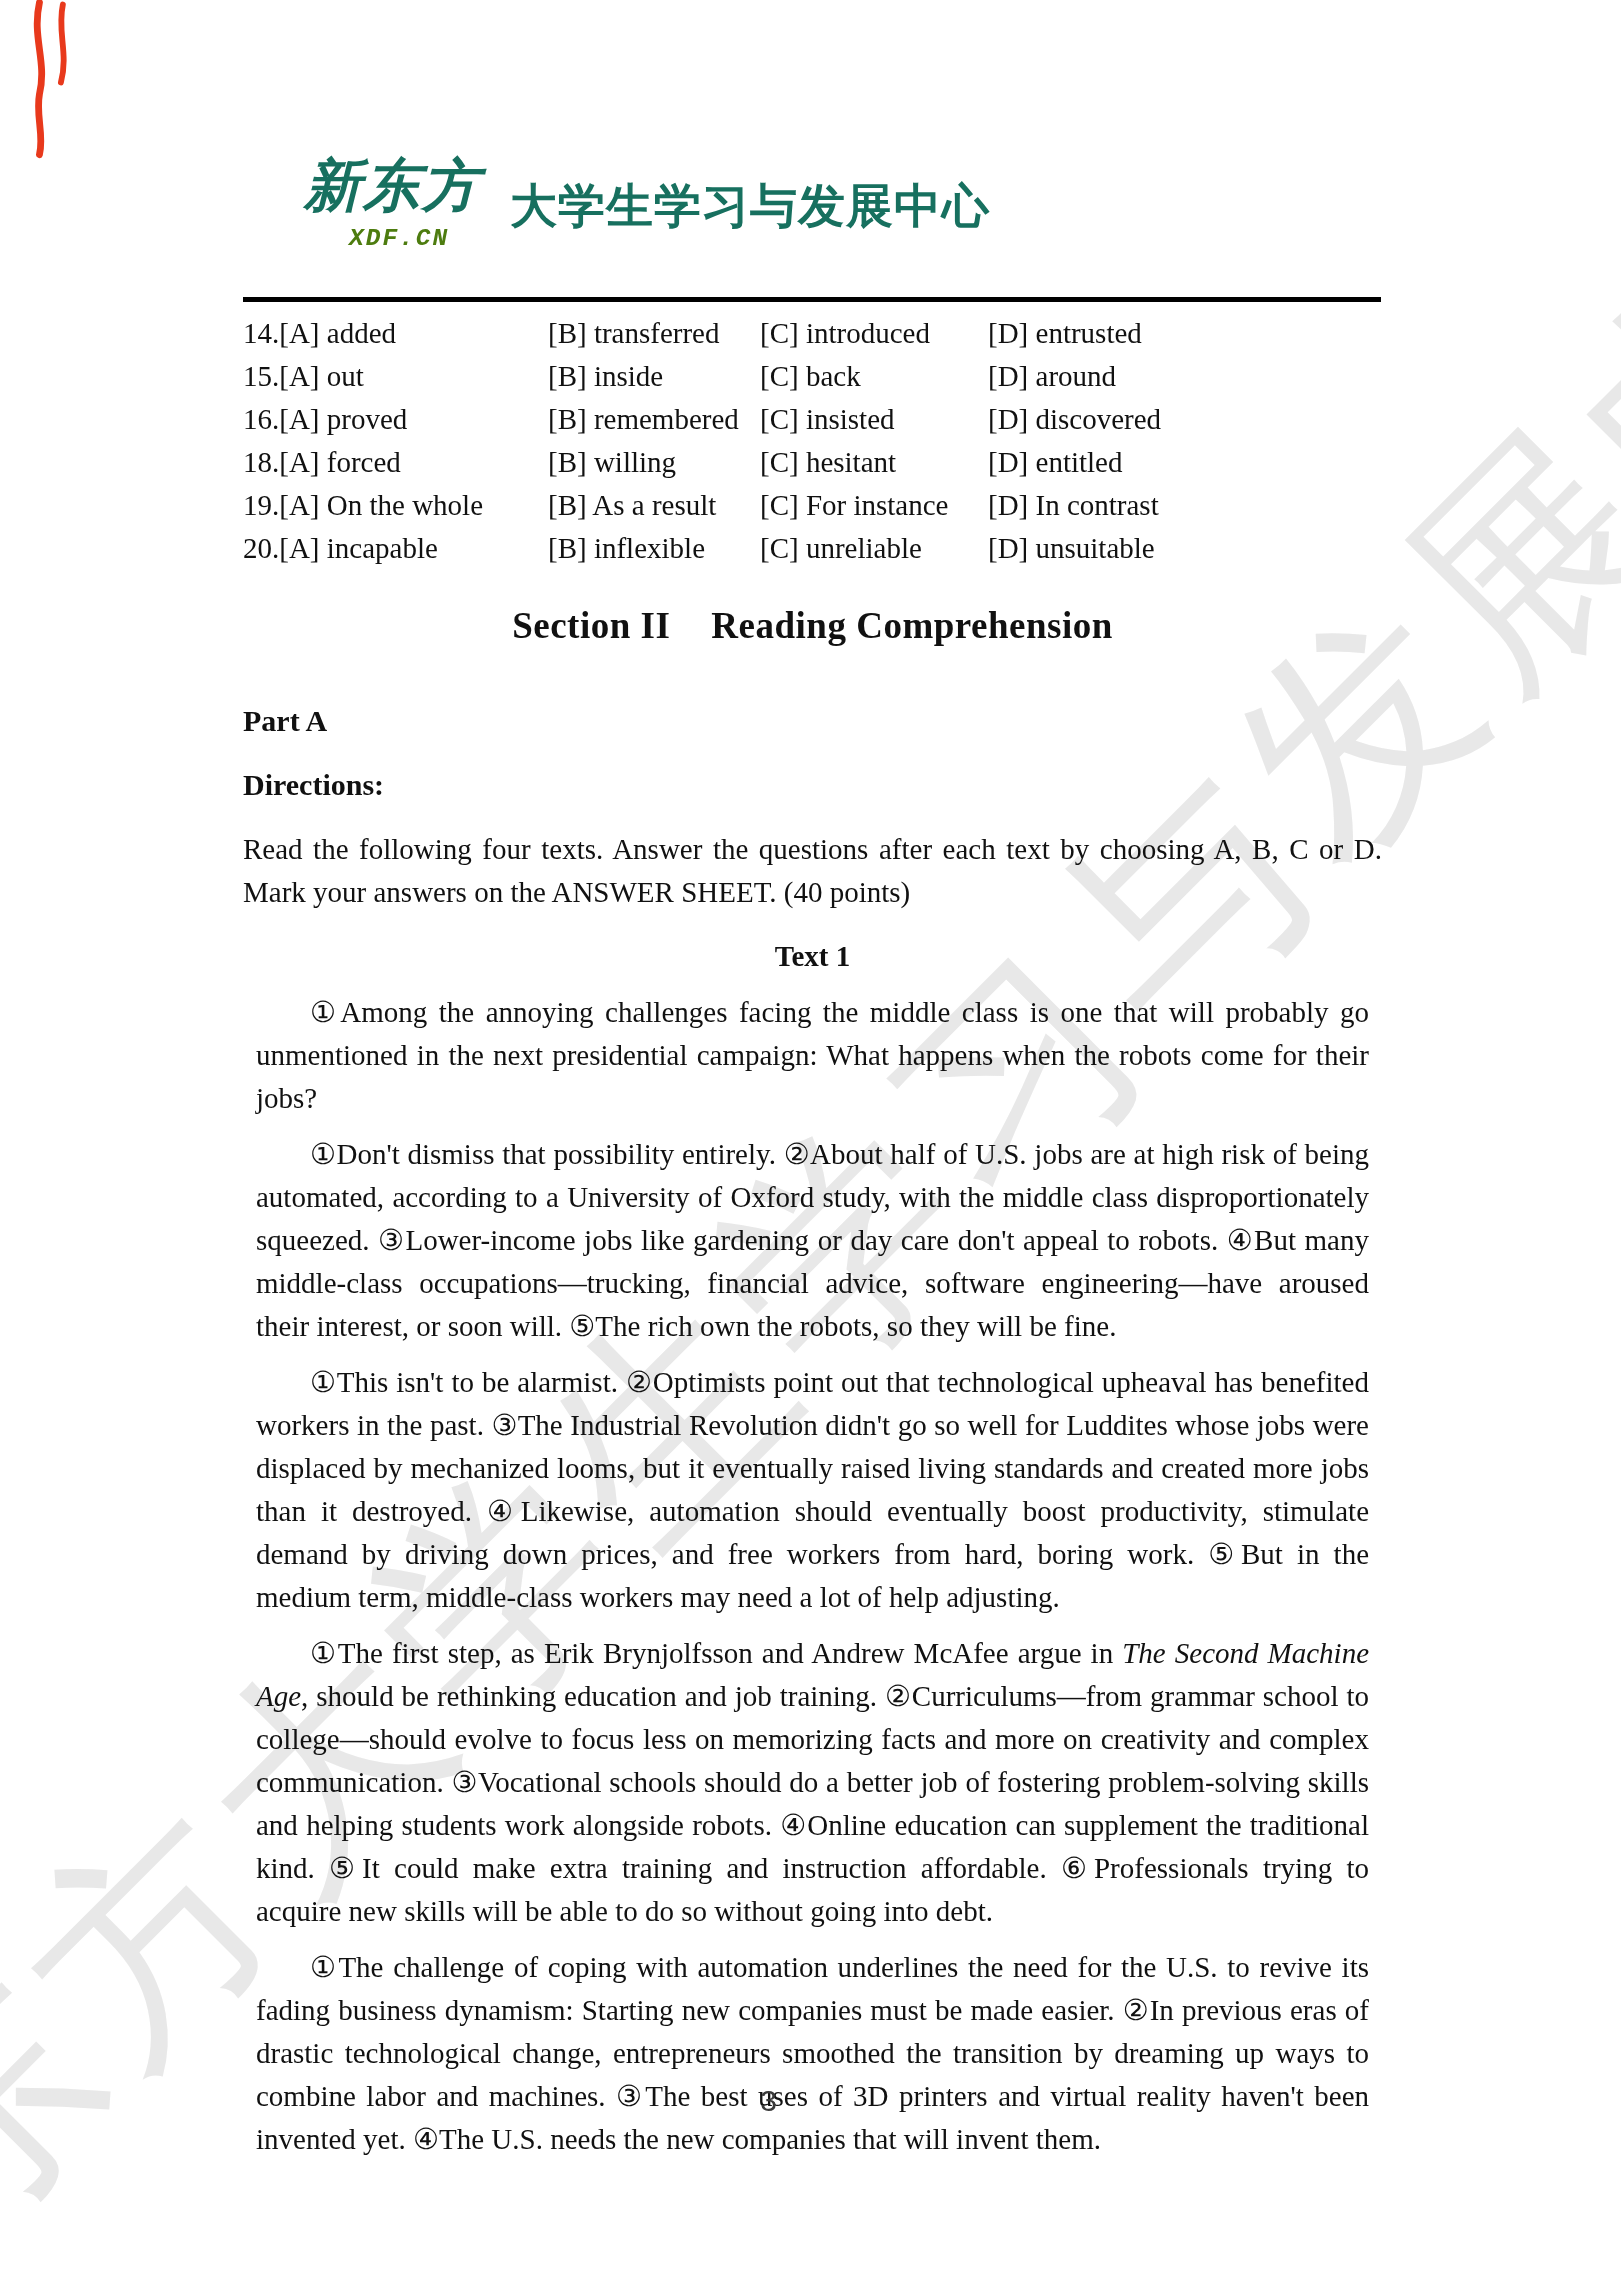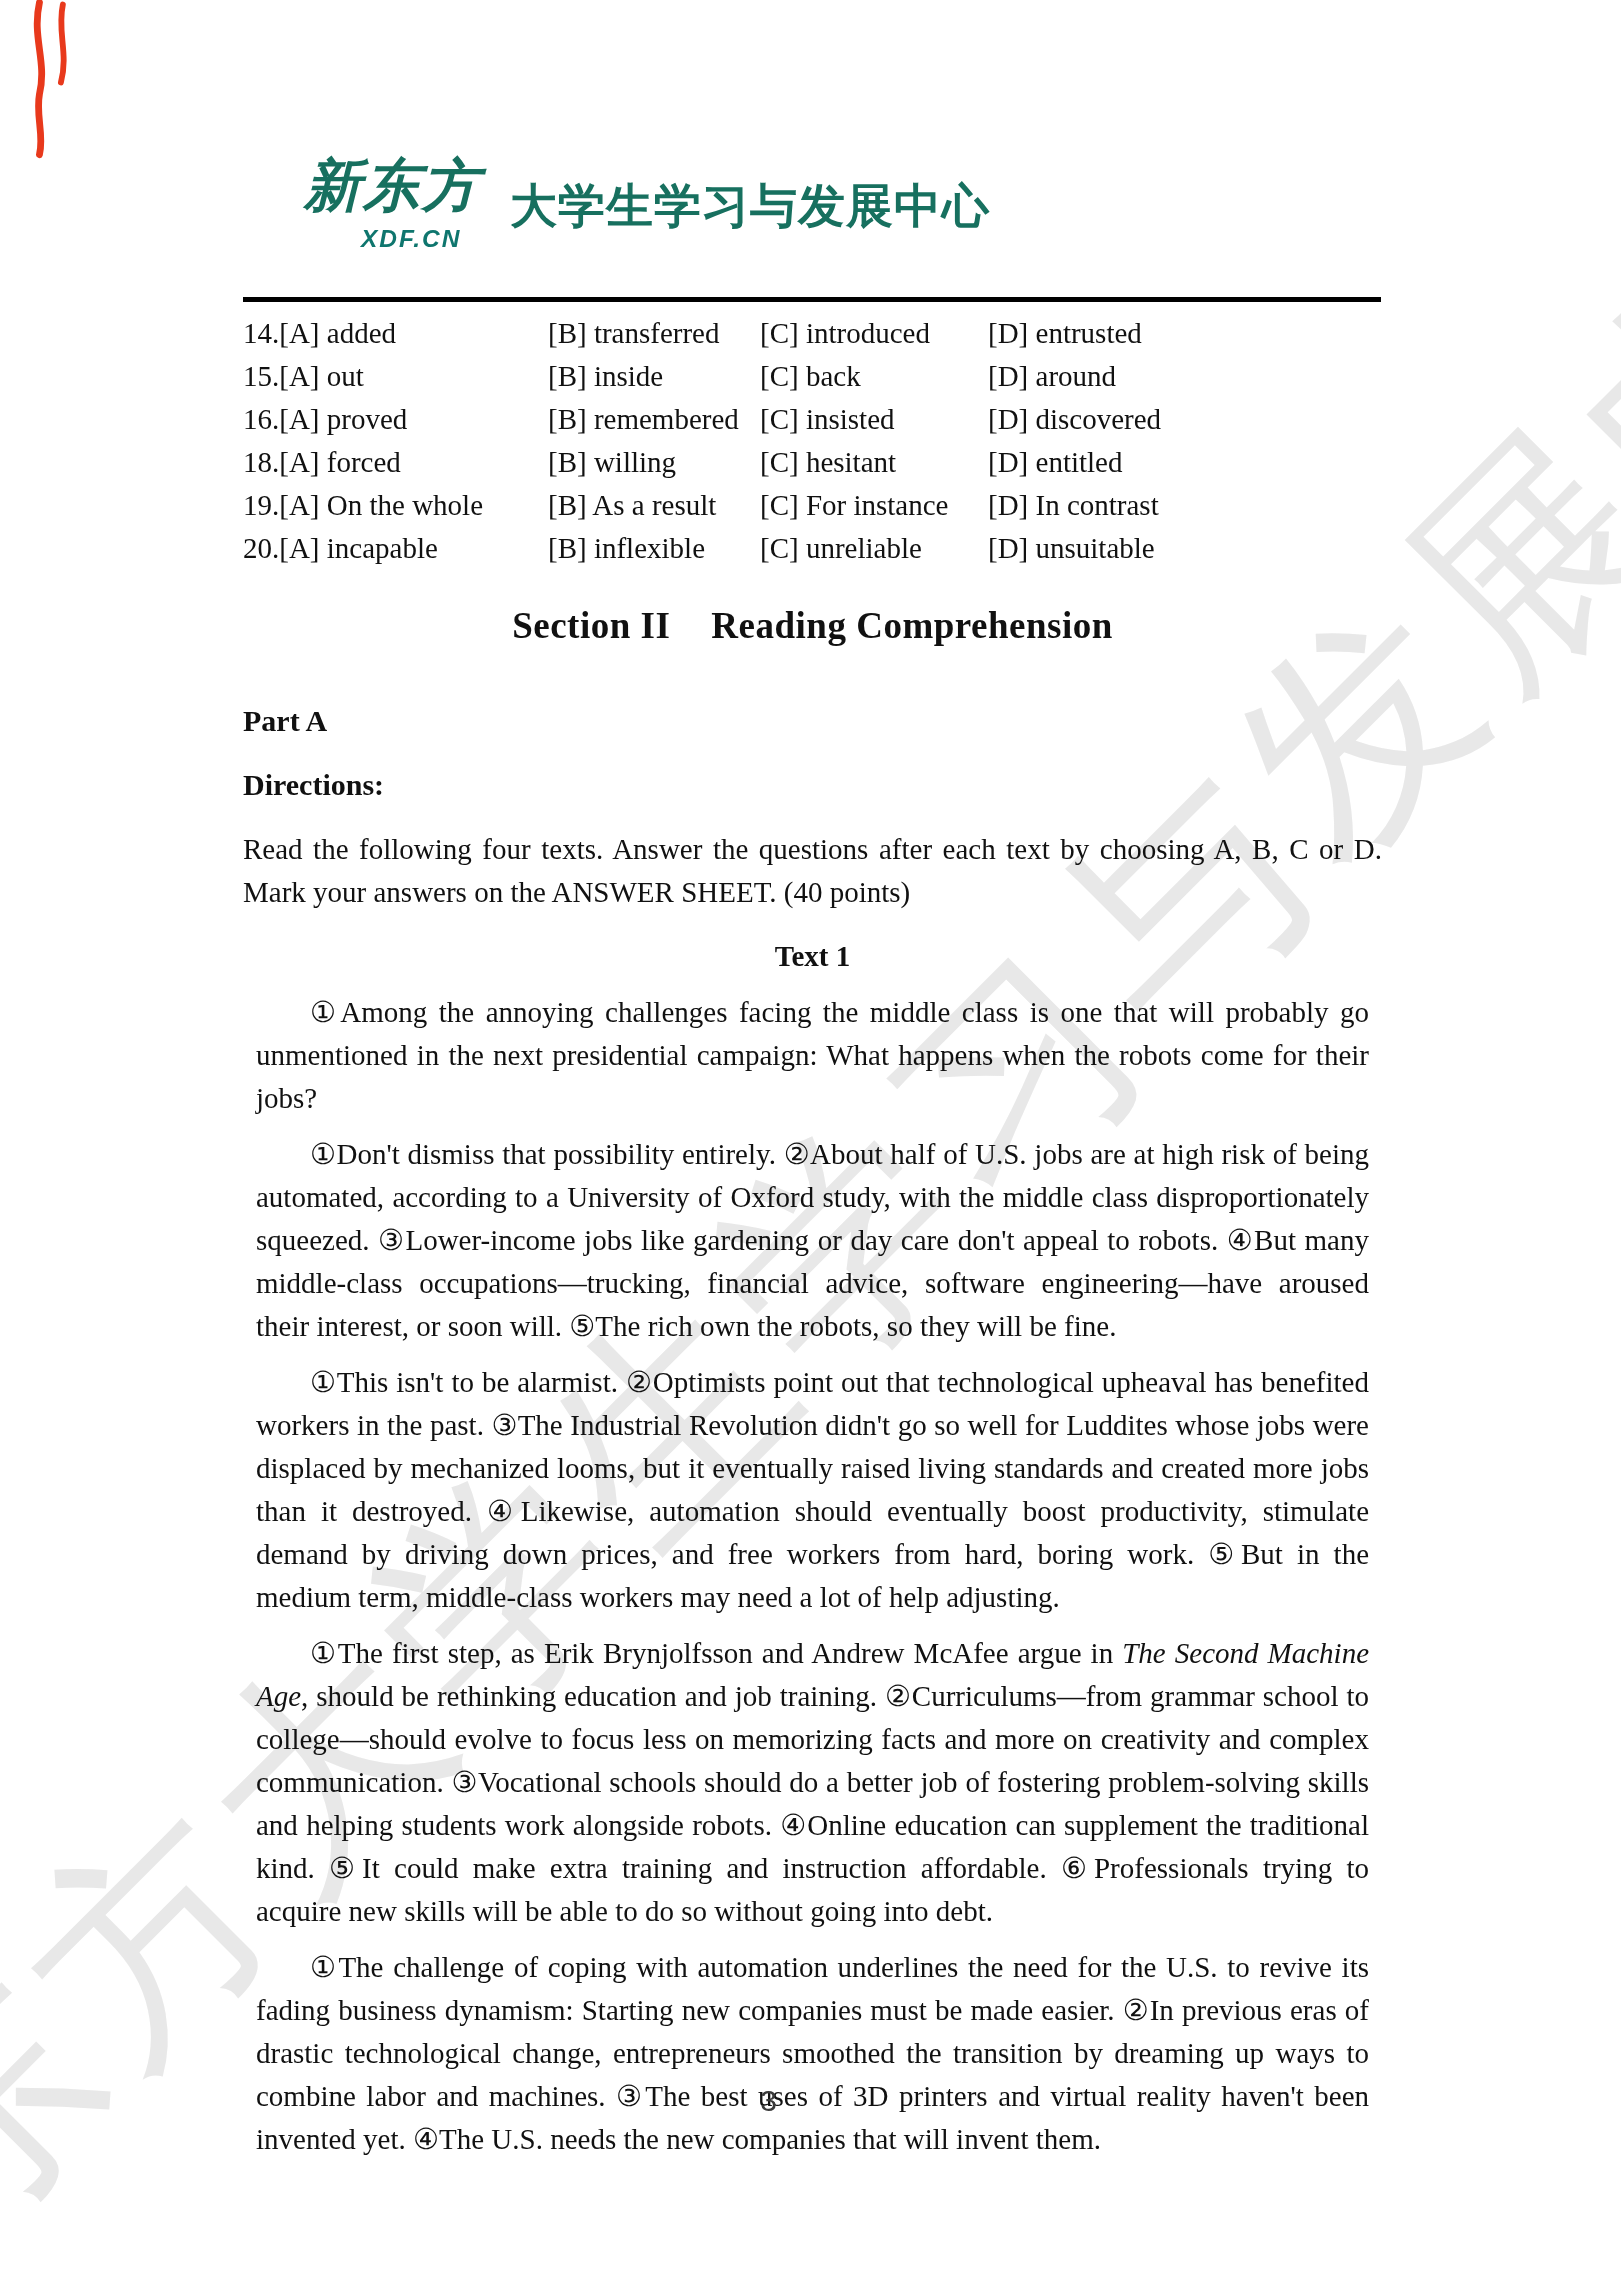--- a/index.html
+++ b/index.html
@@ -40,24 +40,24 @@
 
   
   .logo-brand {
     position: absolute; left: 304px; top: 157px;
     font-family: "Liberation Sans", sans-serif;
     font-weight: bold; font-style: italic;
     font-size: 57px; line-height: 57px;
     color: #17705f; letter-spacing: 2px;
   }
   .logo-url {
-    position: absolute; left: 361px; top: 227px;
-    font-family: Liberation Sans, sans-serif;
+    position: absolute; left: 349px; top: 227px;
+    font-family: Liberation Mono, monospace;
     font-weight: bold; font-size: 24.5px; line-height: 24.5px;
-    color: #0f766e; letter-spacing: 2px; font-style: italic;
+    color: #4d7c0f; letter-spacing: 2px; font-style: italic;
   }
   .logo-center-name {
     position: absolute; left: 510px; top: 180px;
     font-family: "Liberation Sans", sans-serif;
     font-weight: bold; font-size: 47px; line-height: 51px;
     color: #17705f; letter-spacing: 1px;
   }
 
   
   .rule {

